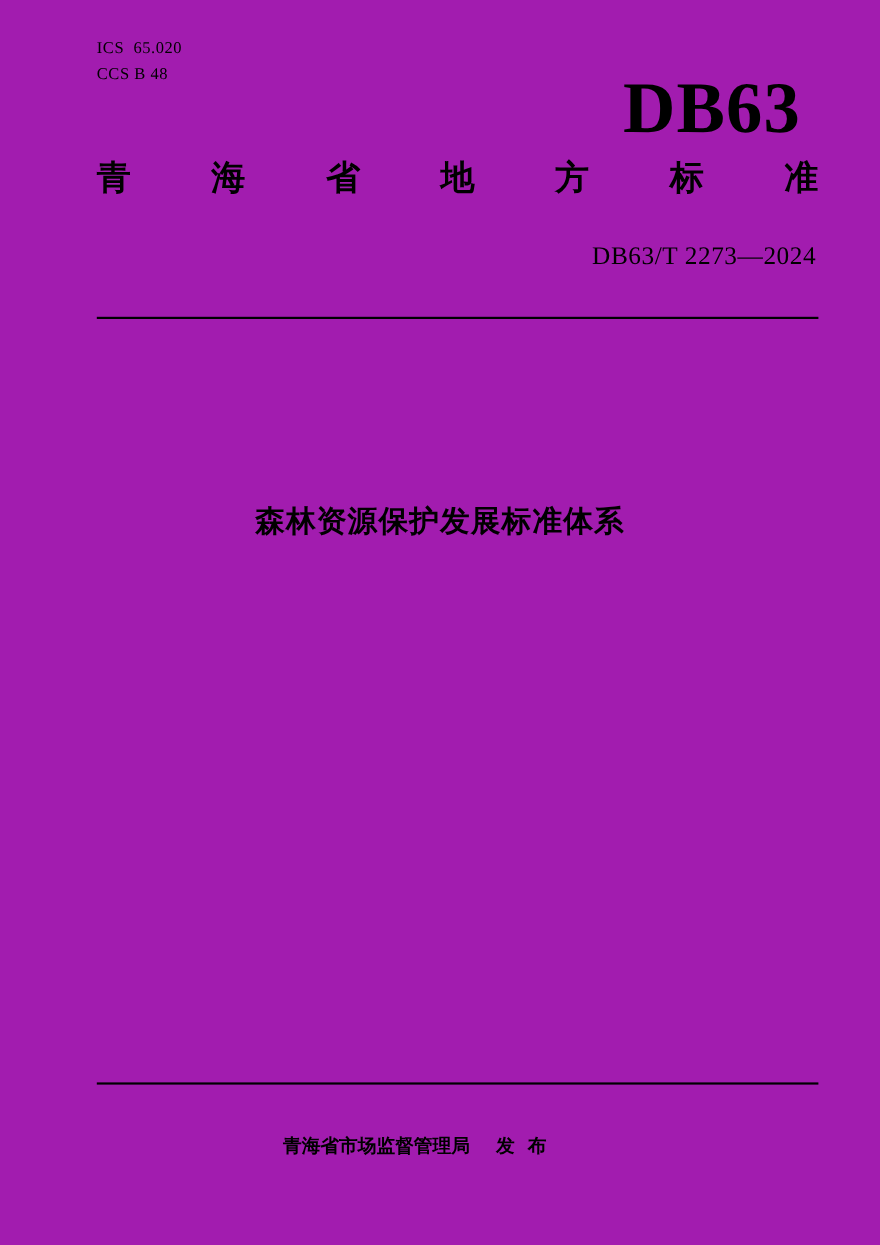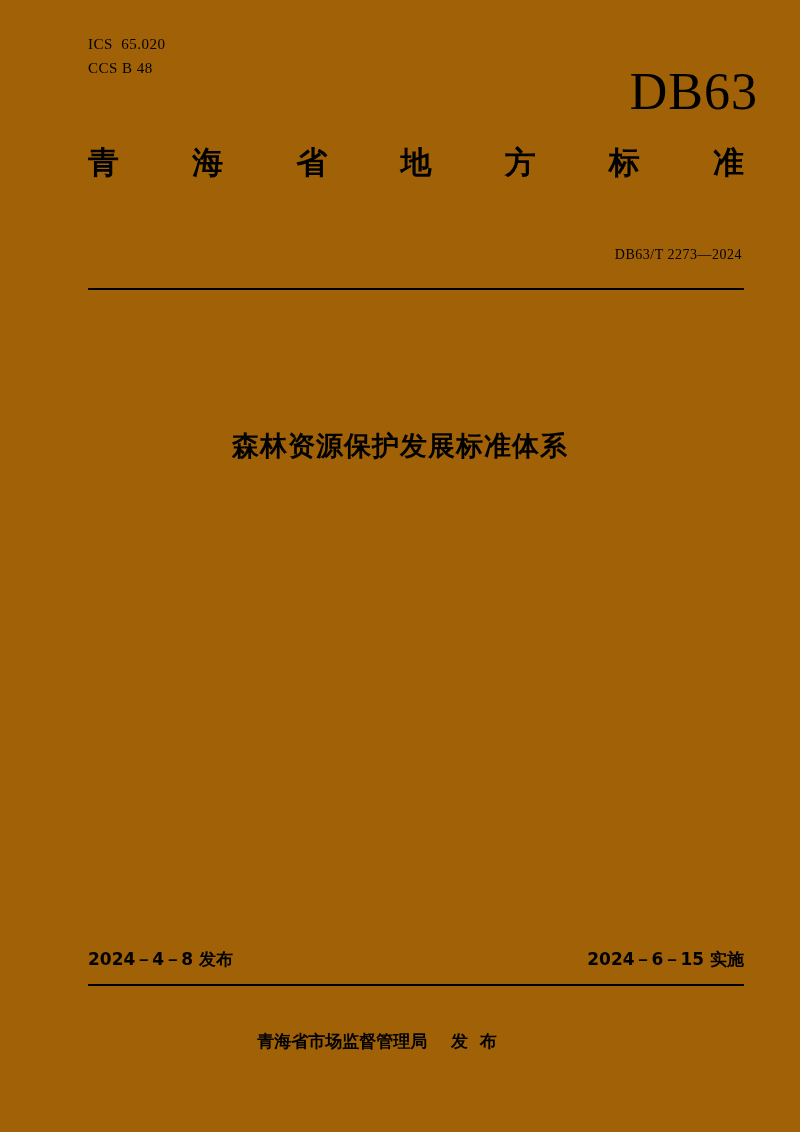--- a/index.html
+++ b/index.html
@@ -8,46 +8,46 @@
     background: #ffffff;
   }
   body {
     font-family: "Liberation Sans", sans-serif;
     color: #000000;
   }
   .page {
     position: relative;
     width: 800px;
     height: 1132px;
-    background: #a16207;
+    background: #a21caf;
     overflow: hidden;
   }
 
   
   .codes {
     position: absolute;
     left: 88px;
     top: 32px;
     font-family: "Liberation Serif", serif;
     font-size: 15px;
     line-height: 24px;
     letter-spacing: 0.5px;
   }
   .codes div {
     white-space: pre;
   }
 
   
   .db-mark {
     position: absolute;
-    right: 42px;
+    right: 72px;
     top: 66px;
     font-family: "Liberation Serif", serif;
-    font-weight: normal;
-    font-size: 52px;
+    font-weight: bold;
+    font-size: 66px;
     letter-spacing: 1px;
     line-height: 1;
   }
 
   
   .std-title {
     position: absolute;
     left: 88px;
     top: 145px;
     width: 656px;
@@ -61,24 +61,23 @@
   .std-title span {
     display: inline-block;
   }
 
   
   .std-number {
     position: absolute;
     right: 58px;
     top: 220px;
     font-family: "Liberation Serif", serif;
-    font-size: 14px;
+    font-size: 23px;
     letter-spacing: 0.5px;
     white-space: pre;
-    margin-top: 27px;
   }
 
   
   .rule-top {
     position: absolute;
     left: 88px;
     top: 288px;
     width: 656px;
     height: 2px;
     background: #000000;
@@ -89,21 +88,21 @@
     top: 984px;
     width: 656px;
     height: 2px;
     background: #000000;
   }
 
   
   .doc-title {
     position: absolute;
     left: 0;
-    top: 428px;
+    top: 456px;
     width: 800px;
     text-align: center;
     font-family: "DejaVu Sans", sans-serif;
     font-weight: bold;
     font-size: 27px;
     letter-spacing: 1px;
   }
 
   
   .dates {
@@ -158,20 +157,16 @@
   </div>
 
   <div class="std-number">DB63/T 2273—2024</div>
 
   <div class="rule-top"></div>
 
   <div class="doc-title">森林资源保护发展标准体系</div>
 
   <div class="rule-bottom"></div>
 
-  <div class="dates">
-    <div class="date-item">2024－4－8 发布</div>
-    <div class="date-item">2024－6－15 实施</div>
-  </div>
 
   <div class="publisher">青海省市场监督管理局    发  布</div>
 
 </div>
 
 </body></html>

